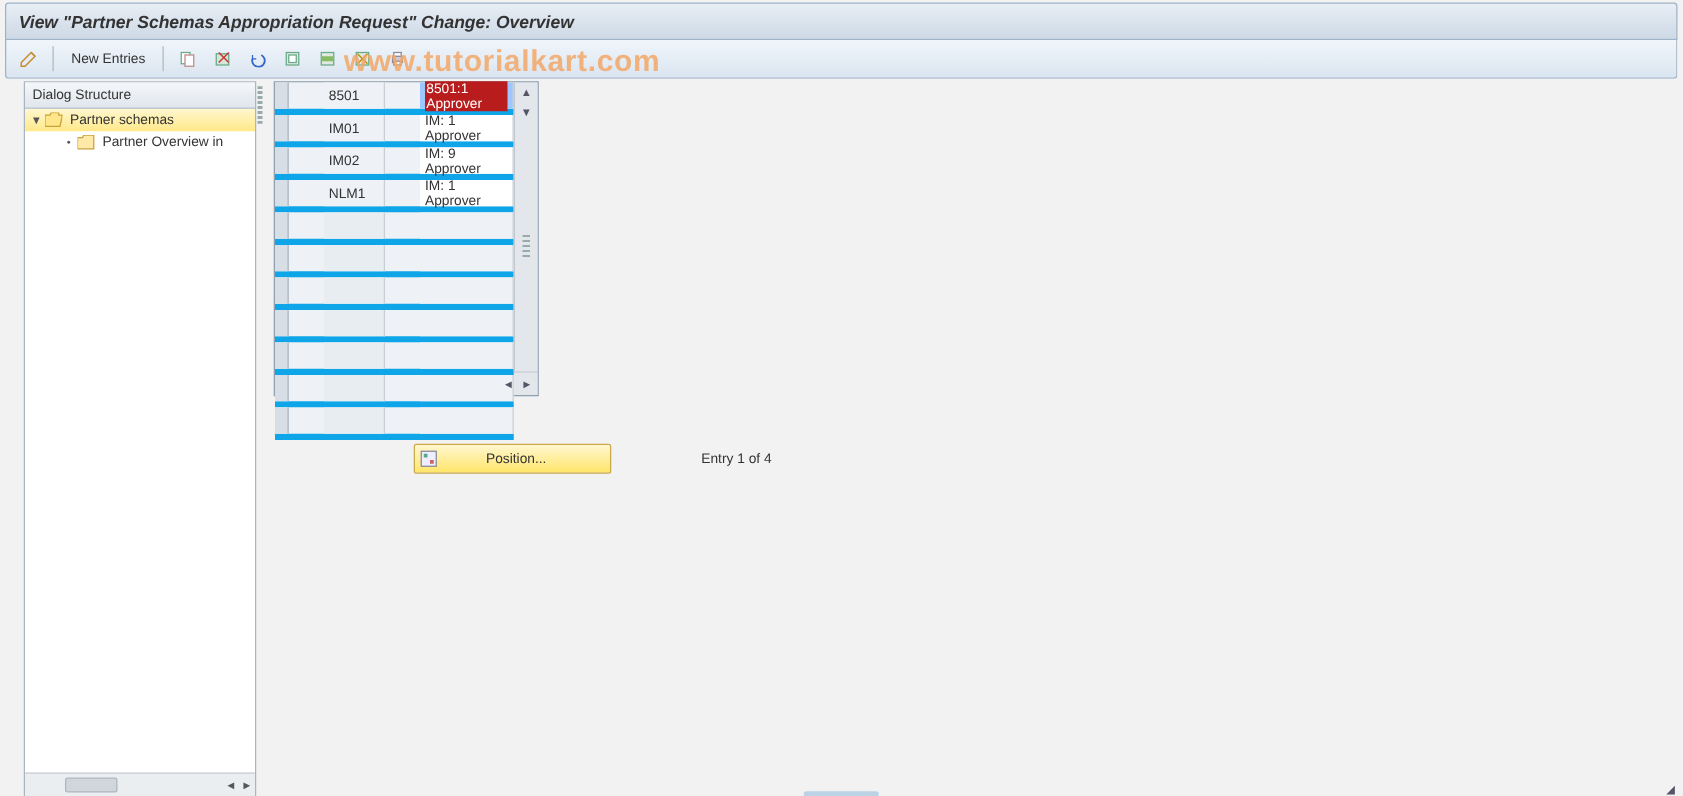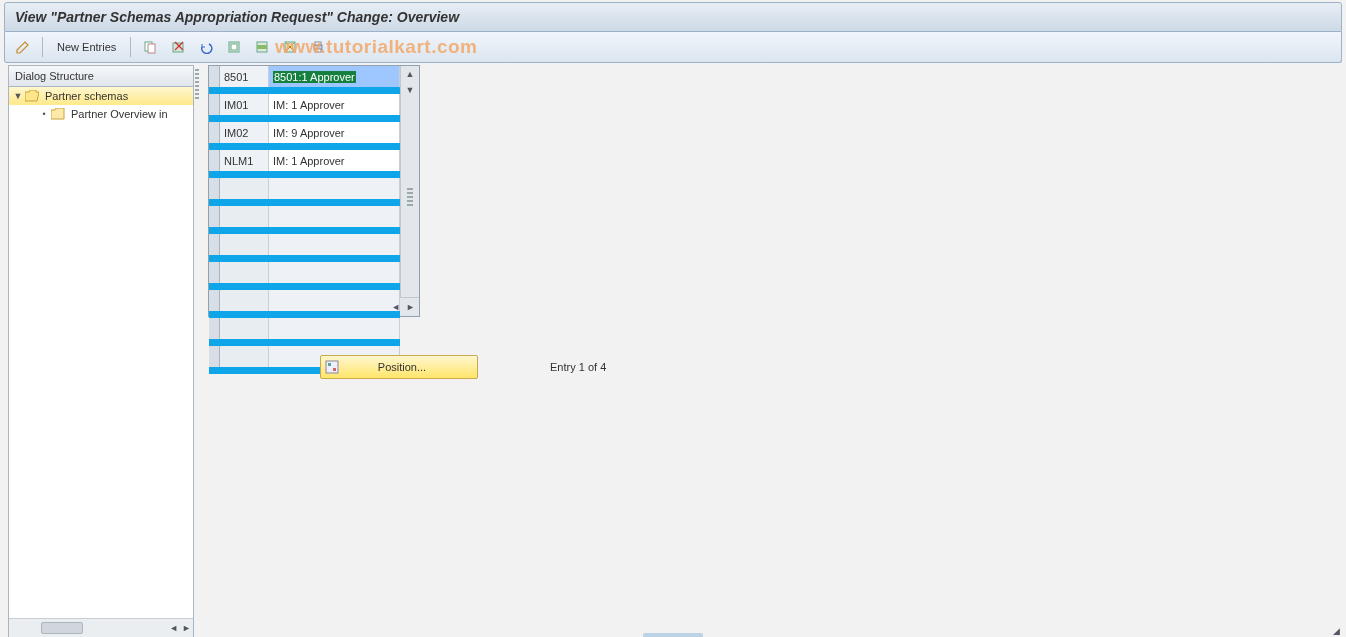--- a/index.html
+++ b/index.html
@@ -62,33 +62,33 @@
     cursor: pointer;
     border: 1px solid transparent;
     border-radius: 2px;
   }
   .tb-sep { width:1px; height:20px; background:#b0b8c0; margin:0 3px;}
 
   .watermark {
     position: absolute;
     left: 270px;
     top: 4px;
-    font-size: 19px;
+    font-size: 24px;
     font-weight: bold;
     color: #f3a868;
     opacity: 0.85;
     letter-spacing: 0.5px;
     pointer-events: none;
   }
 
   
   .workarea {
     display: flex;
     height: calc(637px - 64px);
-    margin: 2px 4px 0 8px;
+    margin: 2px 4px 0 19px;
     background: #f2f2f2;
   }
 
   
   .tree-panel {
     width: 184px;
     border: 1px solid #a9b6c2;
     background: #fff;
     display: flex;
     flex-direction: column;
@@ -178,36 +178,37 @@
   .cfg-icon { width:14px; height:14px; }
 
   .table-body {
     display:flex;
     height: 231px;
   }
   .rows-area { flex:1; }
   .data-row {
     display:flex;
     height: 21px;
-    border-bottom: 7px solid #0ea5e9;
+    border-bottom: 5px solid #0ea5e9;
     background: #eef2f6;
+    gap: 28px;
   }
   .data-row .sel-col { background:#d7dee6; border-right:1px solid #a9b6c2;}
   .cell {
     border-right: 1px solid #c8ced4;
     display: flex;
     align-items: center;
     padding: 0 4px;
     background: #eef2f6;
     color: #333;
   }
   .cell.parsc { width:40px; }
   .cell.desc { flex:1; background:#fff; }
   .cell.desc.selected { background:#9ec7ff; }
-  .cell.desc.selected span { background:#15803d; color:#fff; padding:0 1px;}
+  .cell.desc.selected span { background:#b91c1c; color:#fff; padding:0 1px;}
   .empty-row .cell { background:#e8edf2; }
   .empty-row .cell.desc { background:#eef2f6;}
 
   .vscroll {
     width: 18px;
     background:#e3e7ec;
     border-left:1px solid #c0c7ce;
     display:flex; flex-direction:column; align-items:center;
     position:relative;
   }

